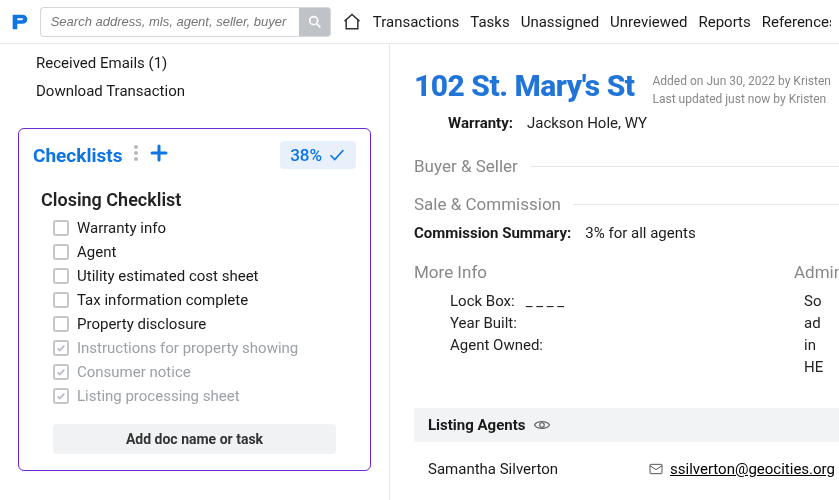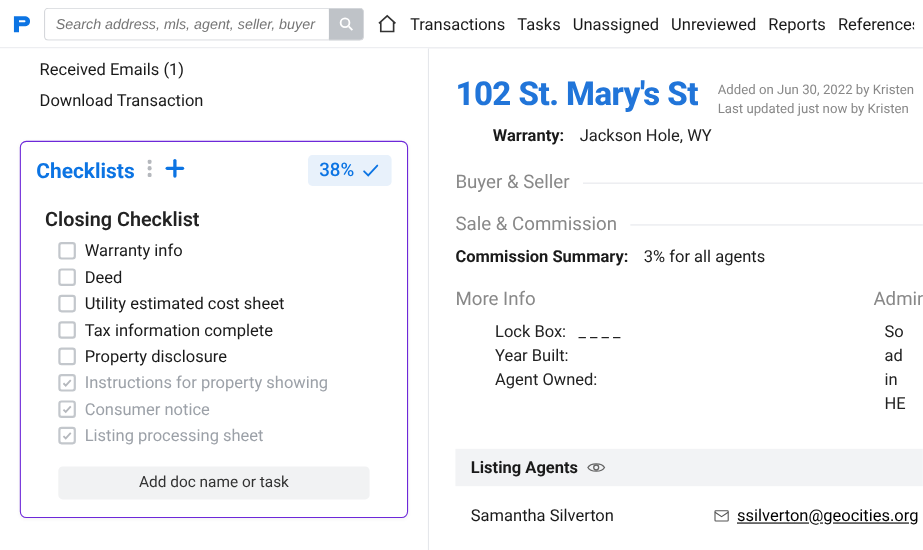--- a/index.html
+++ b/index.html
@@ -171,20 +171,21 @@
     .checkbox svg { display:none; }
     .add-task {
       margin: 10px 34px 16px 34px;
       background: #f1f2f3;
       border-radius: 4px;
       text-align: center;
       padding: 7px 0;
       font-size: 14px;
       color: #333;
       cursor: pointer;
+      font-weight: bold;
     }
     
     .right {
       flex:1;
       padding: 24px 0 0 24px;
       overflow:hidden;
       white-space: nowrap;
     }
     .title-row {
       display:flex;
@@ -331,21 +332,21 @@
         <span>Closing Checklist</span>
       </div>
 
       <div class="check-list">
         <div class="check-row">
           <span class="checkbox"></span>
           <span>Warranty info</span>
         </div>
         <div class="check-row">
           <span class="checkbox"></span>
-          <span>Deed</span>
+          <span>Agent</span>
         </div>
         <div class="check-row">
           <span class="checkbox"></span>
           <span>Utility estimated cost sheet</span>
         </div>
         <div class="check-row">
           <span class="checkbox"></span>
           <span>Tax information complete</span>
         </div>
         <div class="check-row">

